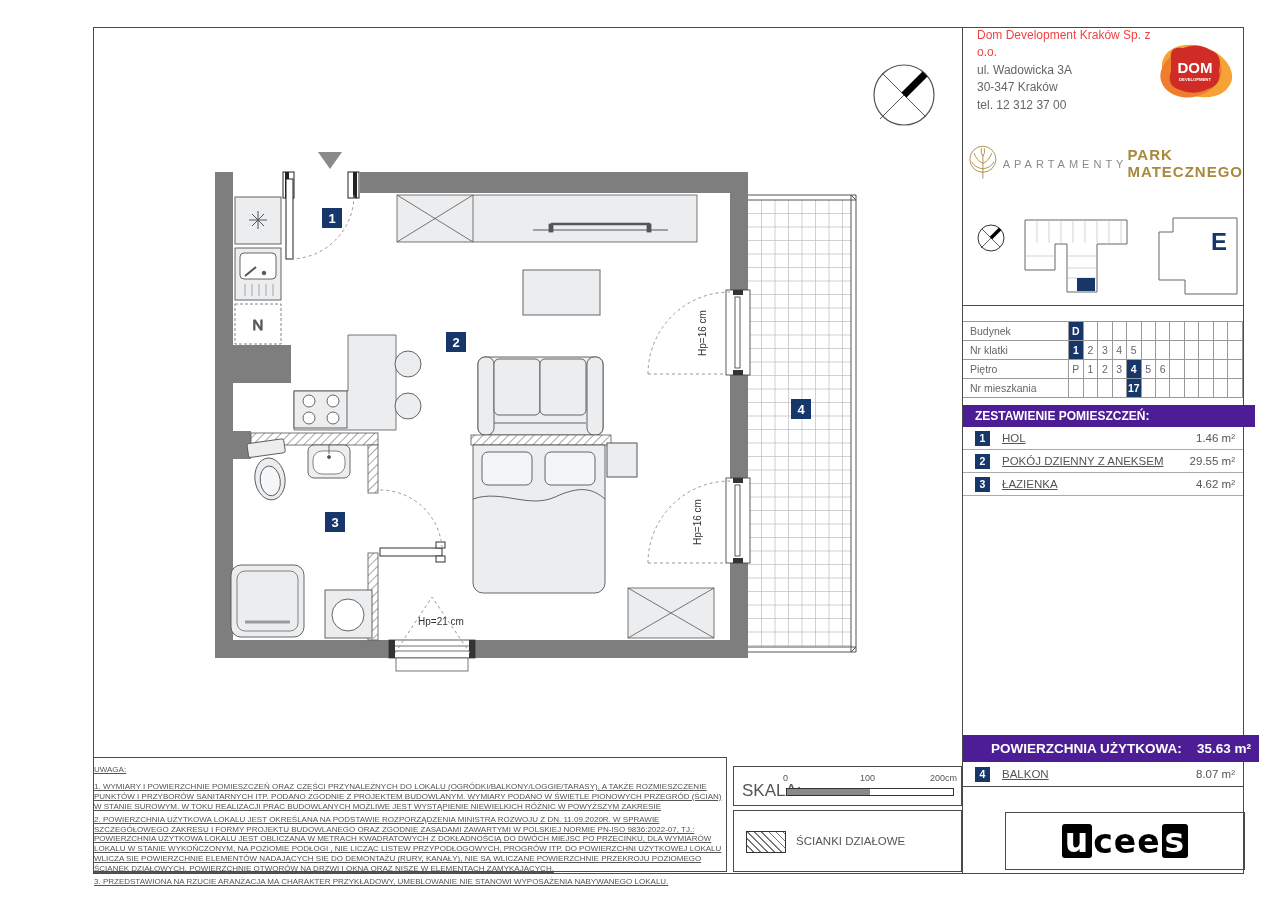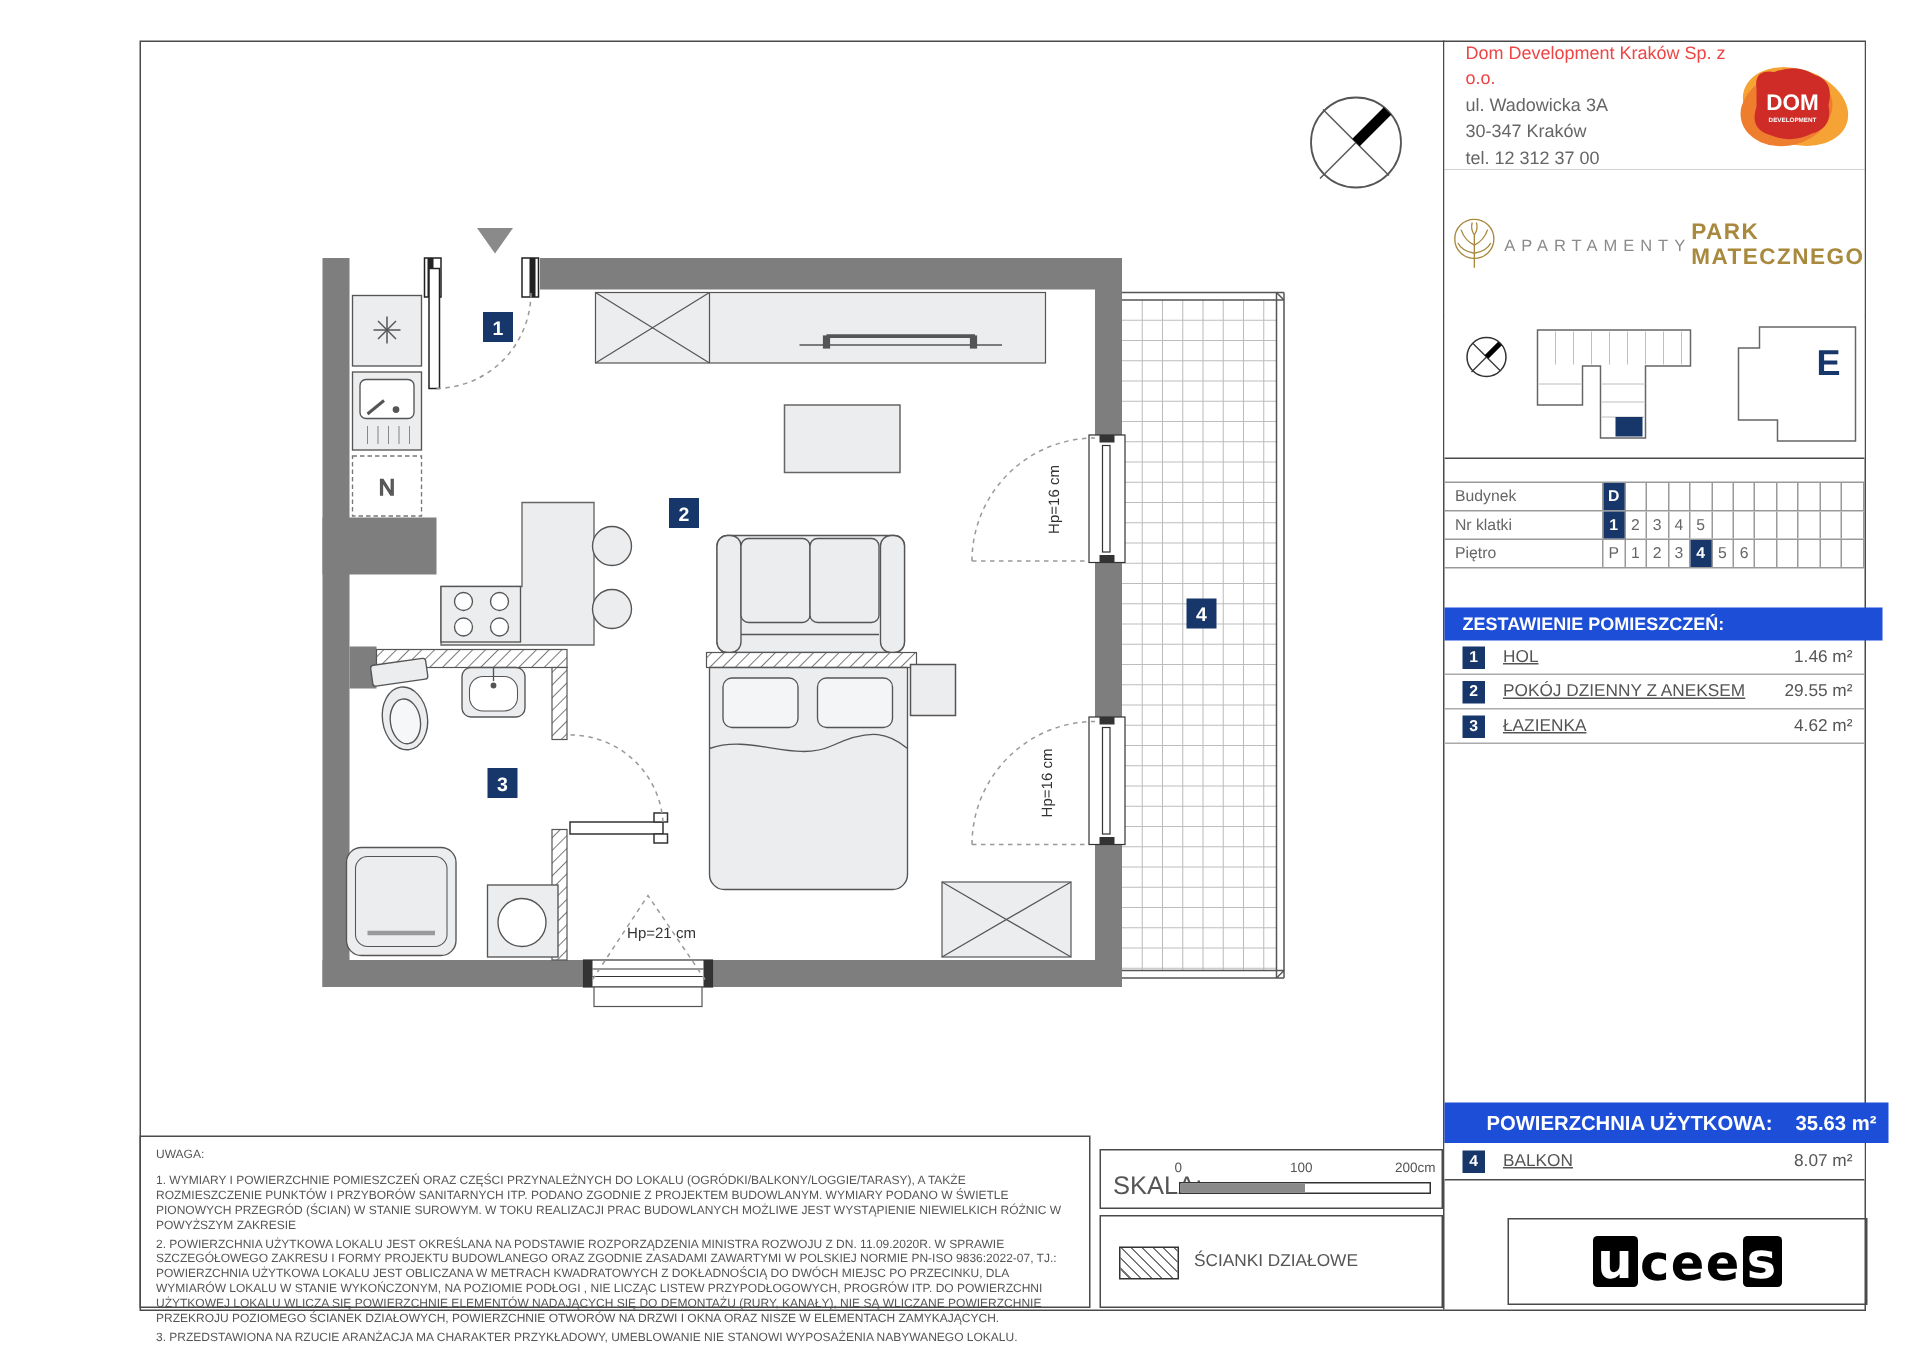--- a/index.html
+++ b/index.html
@@ -20,42 +20,42 @@
   .siteplanbox{top:210px;height:95px;}
 
   
   .utable{left:963px;top:321px;width:280px;border-top:1px solid #999;}
   .utrow{display:flex;height:18px;border-bottom:1px solid #999;align-items:stretch;}
   .utlabel{width:101px;font-size:10.5px;color:#666;padding-left:7px;display:flex;align-items:center;border-right:1px solid #999;}
   .utcell{width:13.9px;border-right:1px solid #999;font-size:10.5px;color:#666;
           display:flex;align-items:center;justify-content:center;}
   .utcell.hl{background:#17376b;color:#fff;font-weight:bold;}
 
-  .navbar{left:963px;width:280px;background:#1d4ed8;color:#fff;display:flex;align-items:center;}
+  .navbar{left:963px;width:280px;background:#4c1d95;color:#fff;display:flex;align-items:center;}
   .zhead{top:405px;height:22px;font-size:12px;font-weight:bold;padding-left:12px;}
   .rooms{left:963px;top:427px;width:280px;}
   .rrow{display:flex;align-items:center;height:22px;border-bottom:1px solid #aaa;font-size:11.5px;color:#555;}
   .badge{width:15px;height:15px;background:#17376b;color:#fff;font-size:10.5px;font-weight:bold;
          display:flex;align-items:center;justify-content:center;margin-left:12px;flex:none;}
   .rname{margin-left:12px;flex:1;text-decoration:underline;}
   .rarea{margin-right:8px;}
   .sumbar{top:735px;height:27px;font-size:13.5px;font-weight:bold;padding-left:16px;}
   .sumbar .sl{padding-left:12px;flex:1;}
   .sumbar .sv{padding-right:8px;}
   .balkrow{left:963px;top:762px;width:280px;height:24px;display:flex;align-items:center;
            border-bottom:1px solid #4a4a4a;font-size:11.5px;color:#555;background:#fff;}
 
   .uceesbox{left:1005px;top:812px;width:238px;height:56px;border:1px solid #4a4a4a;
             display:flex;align-items:center;justify-content:center;}
   .ucees{font-family:"DejaVu Sans",sans-serif;font-weight:bold;font-size:33px;color:#000;letter-spacing:1px;display:flex;align-items:center;}
   .ucees .sq{background:#000;color:#fff;border-radius:3px;padding:0 3px;line-height:1.05;margin:0 1px;}
 
   
   .notesbox{left:93px;top:757px;width:634px;height:115px;border:1px solid #4a4a4a;
-            padding:7px 10px;box-sizing:border-box;font-size:8px;line-height:1.24;color:#555;}
+            padding:7px 0;box-sizing:border-box;font-size:8px;line-height:1.24;color:#555;text-decoration:underline;}
   .notesbox .nt{margin-bottom:7px;}
   .notesbox p{margin:0 0 3px 0;}
   .scalebox{left:733px;top:766px;width:229px;height:40px;border:1px solid #4a4a4a;box-sizing:border-box;}
   .scalelabel{left:8px;top:14px;font-size:17px;color:#555;}
   .scalebar{left:52px;top:21px;width:168px;height:8px;border:1px solid #333;box-sizing:border-box;background:#fff;}
   .scalebar .half{position:absolute;left:0;top:0;width:50%;height:100%;background:#8a8a8a;}
   .tick{font-size:9px;color:#555;top:6px;}
   .legendbox{left:733px;top:810px;width:229px;height:62px;border:1px solid #4a4a4a;box-sizing:border-box;}
   .swatch{left:12px;top:20px;width:38px;height:20px;border:1px solid #333;
           background:repeating-linear-gradient(45deg,#fff 0 4px,#777 4px 5px);}
@@ -410,20 +410,35 @@
       <div class="utcell">3</div>
       <div class="utcell hl">4</div>
       <div class="utcell">5</div>
       <div class="utcell">6</div>
       <div class="utcell"></div>
       <div class="utcell"></div>
       <div class="utcell"></div>
       <div class="utcell"></div>
       <div class="utcell"></div>
     </div>
+    <div class="utrow">
+      <div class="utlabel">Nr mieszkania</div>
+      <div class="utcell"></div>
+      <div class="utcell"></div>
+      <div class="utcell"></div>
+      <div class="utcell"></div>
+      <div class="utcell hl">17</div>
+      <div class="utcell"></div>
+      <div class="utcell"></div>
+      <div class="utcell"></div>
+      <div class="utcell"></div>
+      <div class="utcell"></div>
+      <div class="utcell"></div>
+      <div class="utcell"></div>
+    </div>
   </div>
 
 <div class="abs navbar zhead">ZESTAWIENIE POMIESZCZEŃ:</div>
 <div class="abs rooms" id="rooms-rows">
     <div class="rrow">
       <span class="badge">1</span>
       <span class="rname">HOL</span>
       <span class="rarea">1.46 m²</span>
     </div>
     <div class="rrow">

